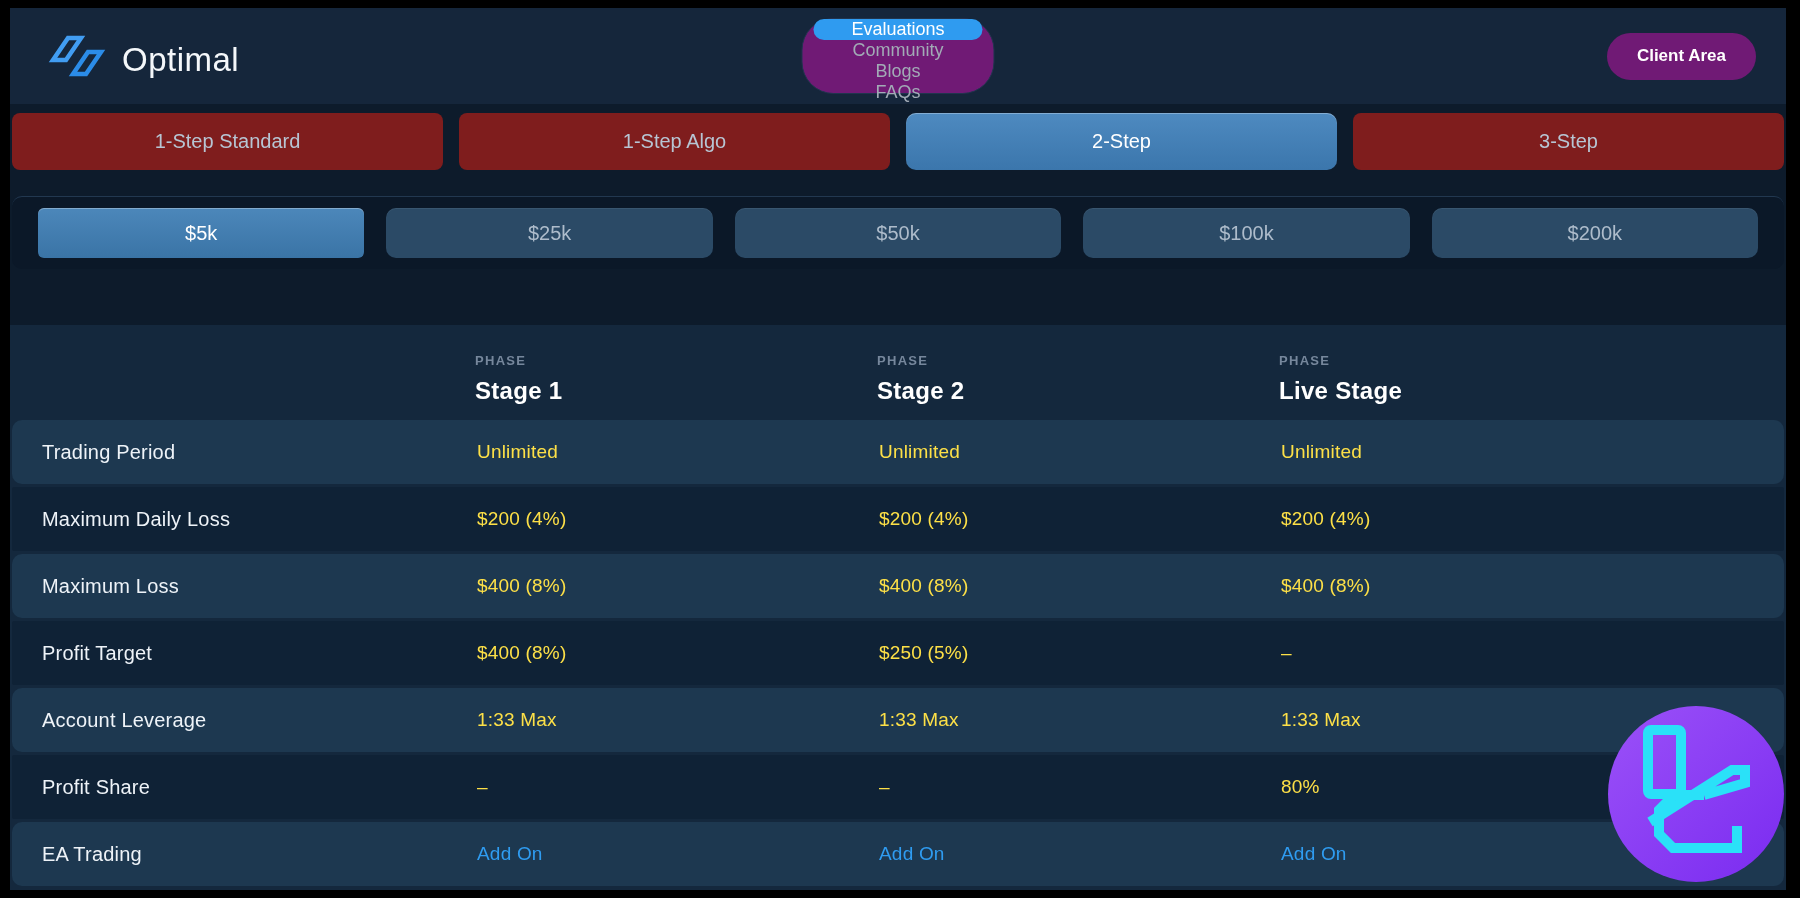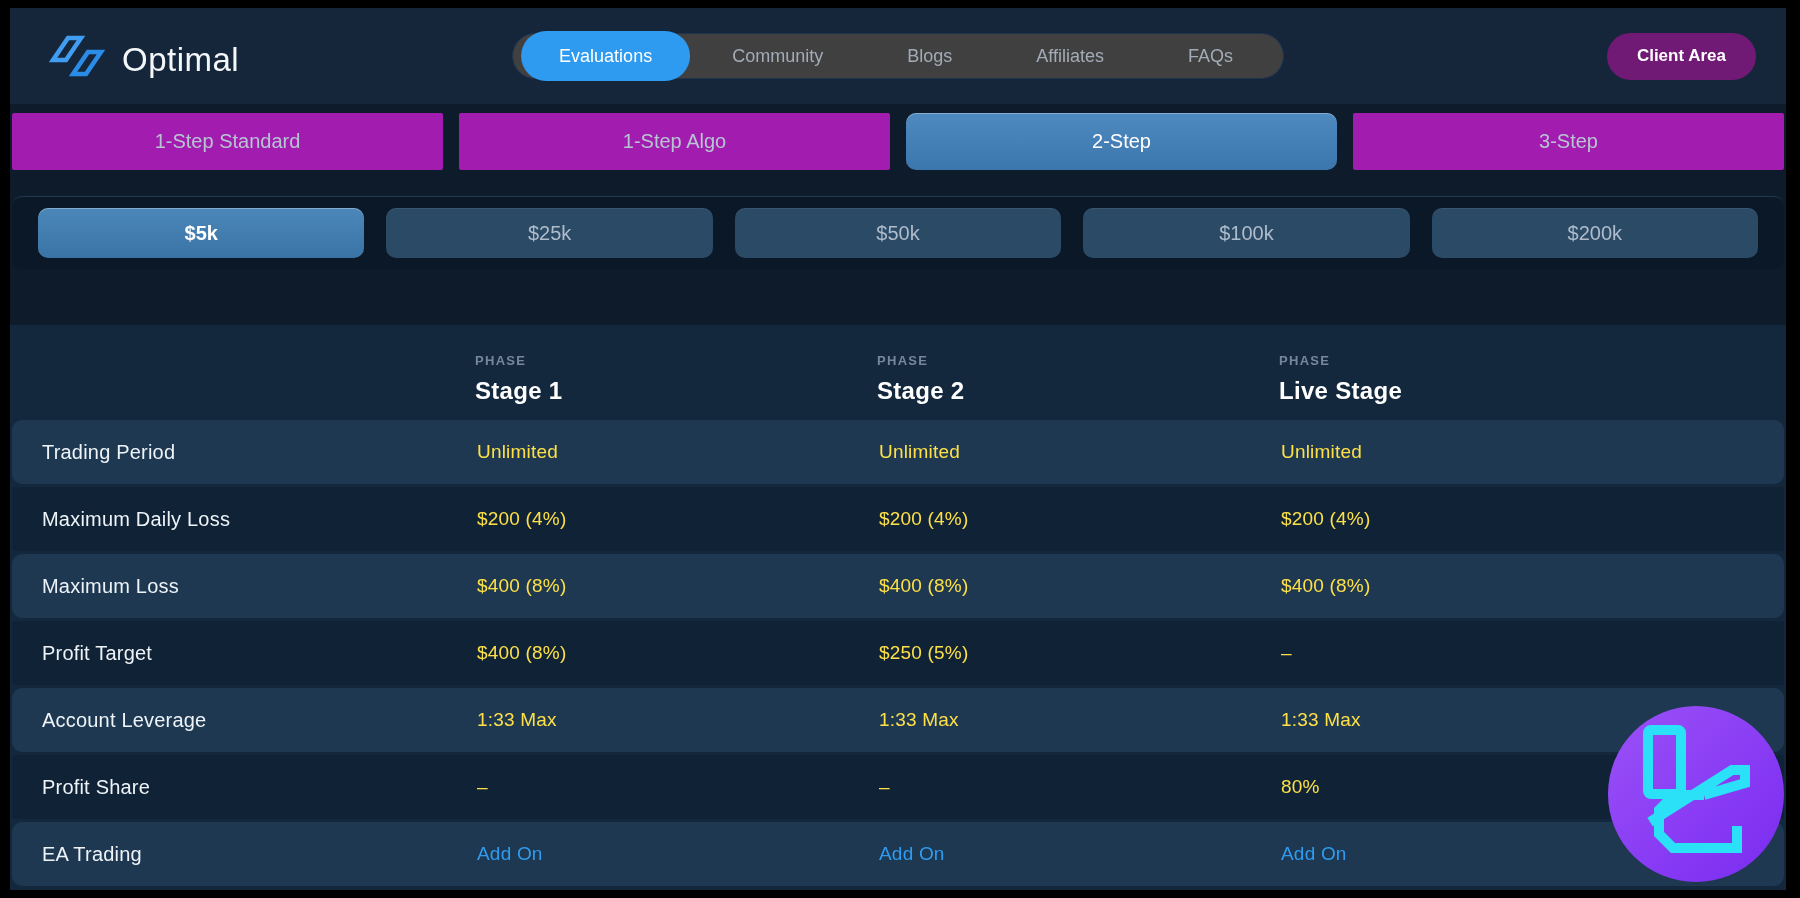--- a/index.html
+++ b/index.html
@@ -21,22 +21,22 @@
     position:relative;
     height:96px;
     background:#15263b;
     display:flex; align-items:center;
   }
   .brand { display:flex; align-items:flex-end; gap:16px; margin-left:38px; cursor:pointer; }
   .brand-name { color:#f4f7fa; font-size:33px; font-weight:500; letter-spacing:.5px; }
   .nav-pill {
     position:absolute; left:50%; top:50%; transform:translate(-50%,-50%);
     display:flex; align-items:center;
-    background:#404040; border:1px solid #20344e;
-    border-radius:32px; height:46px; padding:0 8px;
+    background:#701a75; border:1px solid #20344e;
+    border-radius:32px; height:76px; padding:0 8px;flex-direction:column;
   }
   .nav-item {
     color:#a2abb6; font-size:18px; padding:0 42px; height:50px;
     display:flex; align-items:center; border-radius:25px; cursor:pointer;
     white-space:nowrap;
   }
   .nav-item.active { background:#2f9bf0; color:#fff; padding:0 38px; }
   .client-area {
     margin-left:auto; margin-right:30px;
     background:#701a75; color:#fff; border:none; cursor:pointer;
@@ -44,21 +44,21 @@
     height:47px; padding:0 30px; border-radius:24px;
   }
 
   
   .program-tabs {
     display:flex; gap:16px;
     margin:9px 2px 0;
   }
   .ptab {
     flex:1; height:57px;
-    background:#a21caf; border:none; border-radius:2px; cursor:pointer;
+    background:#7f1d1d; border:none; border-radius:8px; cursor:pointer;
     font-family:inherit; font-size:20px; color:#b7c5d3;
   }
   .ptab.active {
     background:linear-gradient(180deg,#4e8ac0,#3b76ac);
     border-radius:10px; color:#fff;
     box-shadow:inset 0 1px 0 rgba(255,255,255,.3);
   }
 
   
   .sizes {
@@ -70,22 +70,23 @@
     display:flex; gap:22px;
   }
   .size {
     flex:1; height:50px;
     background:#2b4a66; border:none; border-radius:10px; cursor:pointer;
     font-family:inherit; font-size:20px; color:#aebccb;
     box-shadow:inset 0 1px 0 rgba(255,255,255,.07);
   }
   .size.active {
     background:linear-gradient(180deg,#4c87ba,#3a74a6);
-    color:#fff; font-weight:700;
+    color:#fff; font-weight:400;
     box-shadow:inset 0 1px 0 rgba(255,255,255,.3);
+    border-radius:6px;
   }
 
   
   .table {
     position:absolute; left:0; right:0; top:317px; bottom:0;
     background:#14283d; overflow:hidden;
   }
   .row-grid {
     display:grid;
     grid-template-columns:465px 402px 402px 1fr;
@@ -115,21 +116,20 @@
         <path d="M5 27 L20 5 H33 L18 27 Z" fill="none" stroke="#419df2" stroke-width="4.5"></path>
         <path d="M25 41 L40 19 H53 L38 41 Z" fill="none" stroke="#2b8ce8" stroke-width="4.5"></path>
       </svg>
       <span class="brand-name">Optimal</span>
     </div>
 
     <nav class="nav-pill">
       <a class="nav-item active">Evaluations</a>
       <a class="nav-item">Community</a>
       <a class="nav-item">Blogs</a>
-      <a class="nav-item">Affiliates</a>
       <a class="nav-item">FAQs</a>
     </nav>
 
     <button class="client-area">Client Area</button>
   </header>
 
   <div class="program-tabs">
     <button class="ptab">1-Step Standard</button>
     <button class="ptab">1-Step Algo</button>
     <button class="ptab active">2-Step</button>

